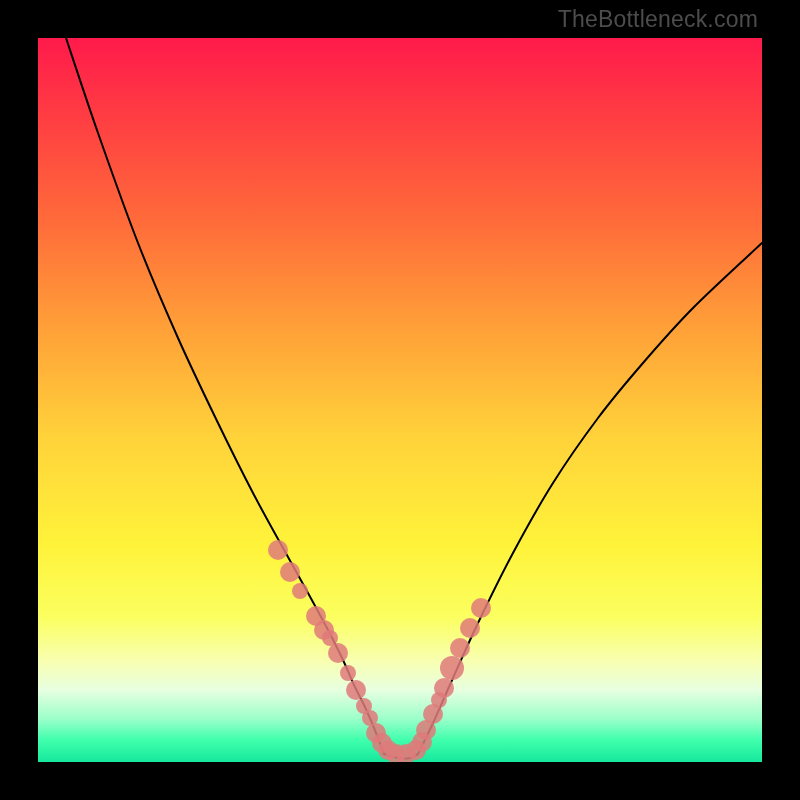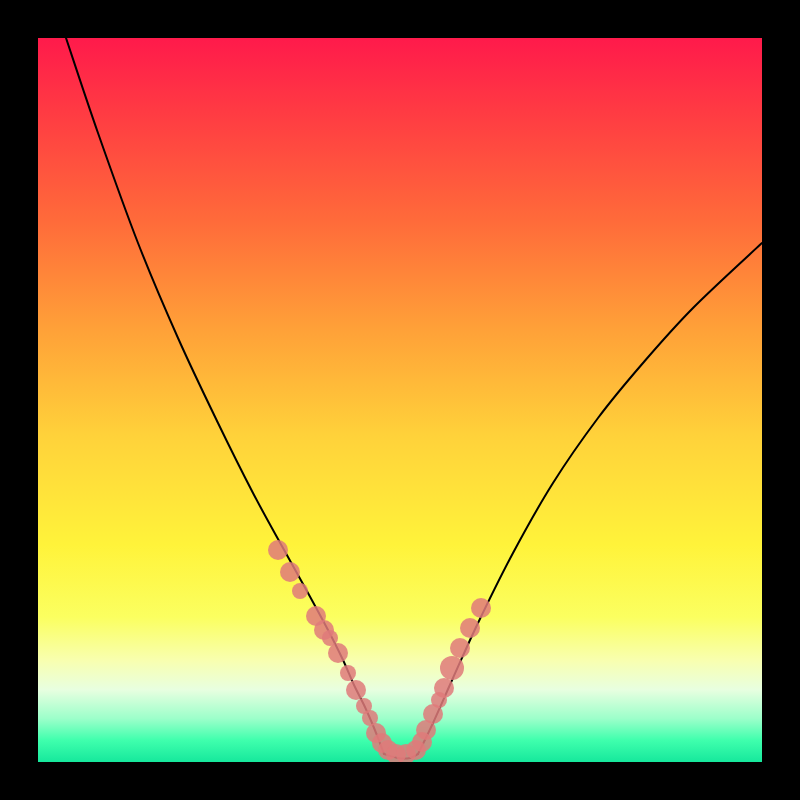--- a/index.html
+++ b/index.html
@@ -55,20 +55,21 @@
   }
   svg.curves {
     position: absolute;
     inset: 0;
   }
 </style>
 </head>
 <body>
 
 <div class="frame">
+  <div class="watermark">TheBottleneck.com</div>
   <div class="plot-area">
     <div class="gradient-bg"></div>
     <svg class="curves" viewBox="0 0 724 724" preserveAspectRatio="none">
       <g id="lines-group">
           <path d="M 28 0 C 33.333333333333336 15.833333333333334, 48 60.833333333333336, 60 95 C 72 129.16666666666666, 86.66666666666667 170.83333333333334, 100 205 C 113.33333333333333 239.16666666666666, 126.66666666666667 270, 140 300 C 153.33333333333334 330, 167.5 359.1666666666667, 180 385 C 192.5 410.8333333333333, 204.16666666666666 434.1666666666667, 215 455 C 225.83333333333334 475.8333333333333, 235.83333333333334 493.3333333333333, 245 510 C 254.16666666666666 526.6666666666666, 262.5 541.3333333333334, 270 555 C 277.5 568.6666666666666, 284.1666666666667 580.8333333333334, 290 592 C 295.8333333333333 603.1666666666666, 300.6666666666667 612.8333333333334, 305 622 C 309.3333333333333 631.1666666666666, 312.5 639.5, 316 647 C 319.5 654.5, 323 660.6666666666666, 326 667 C 329 673.3333333333334, 331.6666666666667 679.5, 334 685 C 336.3333333333333 690.5, 338 694.8333333333334, 340 700 C 342 705.1666666666666, 345 713.3333333333334, 346 716" fill="none" stroke="#000000" stroke-width="2" stroke-linecap="round"></path>
           <path d="M 380 716 C 382.5 710.8333333333334, 389.1666666666667 697.6666666666666, 395 685 C 400.8333333333333 672.3333333333334, 407.5 656.6666666666666, 415 640 C 422.5 623.3333333333334, 430 605.8333333333334, 440 585 C 450 564.1666666666666, 462.5 538.3333333333334, 475 515 C 487.5 491.6666666666667, 500.8333333333333 467.5, 515 445 C 529.1666666666666 422.5, 545 400, 560 380 C 575 360, 589.1666666666666 343.3333333333333, 605 325 C 620.8333333333334 306.6666666666667, 635.1666666666666 290, 655 270 C 674.8333333333334 250, 712.5 215.83333333333334, 724 205" fill="none" stroke="#000000" stroke-width="2" stroke-linecap="round"></path>
           <path d="M 346 716 C 348.3333333333333 716.6666666666666, 355.6666666666667 719.3333333333334, 360 720 C 364.3333333333333 720.6666666666666, 368.6666666666667 720.6666666666666, 372 720 C 375.3333333333333 719.3333333333334, 378.6666666666667 716.6666666666666, 380 716" fill="none" stroke="#000000" stroke-width="2" stroke-linecap="round"></path>
         </g>
       <g id="dots-group">
           <circle cx="240" cy="512" r="10" fill="#df7a7a" fill-opacity="0.85"></circle>

